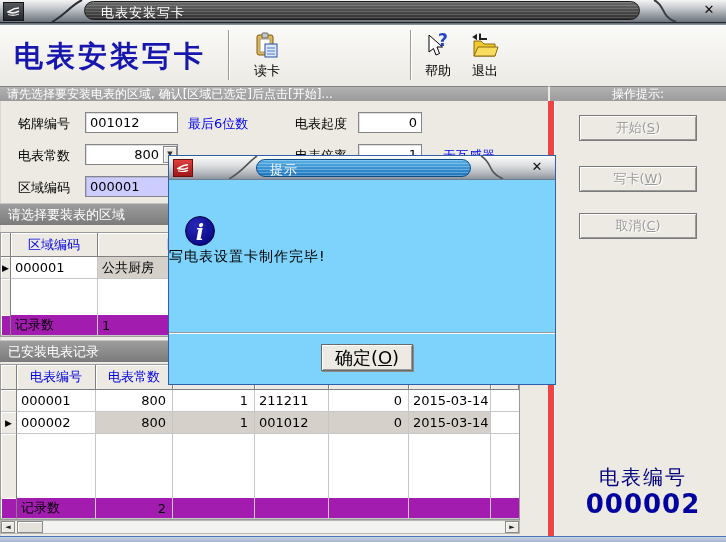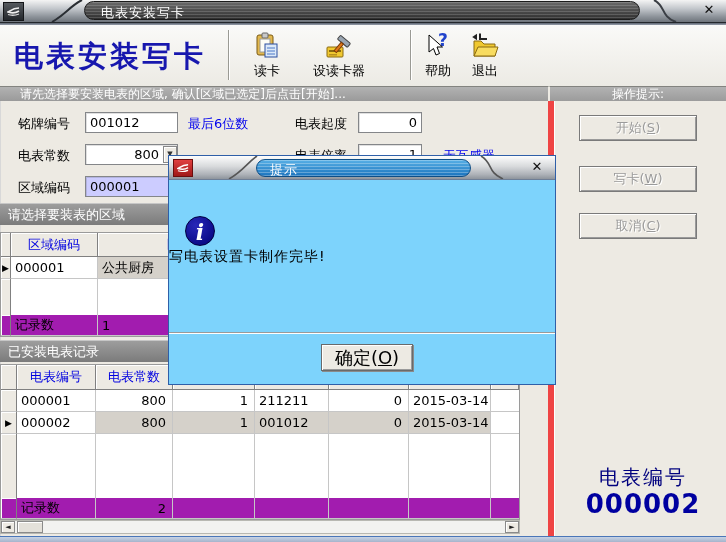--- a/index.html
+++ b/index.html
@@ -30,21 +30,21 @@
     background:linear-gradient(180deg,#FAFAF8,#ECEAE4);border-bottom:1px solid #B6B6B0;}
   .app-title{position:absolute;left:14px;top:12px;font-size:29px;font-weight:bold;
     color:#1717AE;letter-spacing:3px;font-family:"DejaVu Serif","DejaVu Sans",serif;}
   .tsep{position:absolute;top:5px;width:0;height:50px;border-left:1px solid #9A9A94;border-right:1px solid #FFF;}
   .tool{position:absolute;top:5px;text-align:center;cursor:default;}
   .tool .ticon{height:30px;display:flex;align-items:flex-end;justify-content:center;}
   .tool .tlabel{font-size:13px;color:#000;margin-top:2px;white-space:nowrap;}
   
   .statusbar{position:absolute;left:0;top:86px;width:548px;height:15px;
     background:linear-gradient(180deg,#B2B2B2,#9A9A9A);border-top:1px solid #83837F;
-    color:#FFF;font-size:12px;line-height:15px;padding-left:20px;box-sizing:border-box;white-space:nowrap;overflow:hidden;}
+    color:#FFF;font-size:12px;line-height:15px;padding-left:7px;box-sizing:border-box;white-space:nowrap;overflow:hidden;}
   .ops-header{position:absolute;left:550px;top:86px;width:176px;height:15px;
     background:linear-gradient(180deg,#B2B2B2,#9A9A9A);border-top:1px solid #83837F;
     color:#FFF;font-size:12px;line-height:15px;text-align:center;}
   
   .flabel{position:absolute;font-size:13px;color:#000;white-space:nowrap;}
   .finput{position:absolute;height:21px;background:#FFF;border:1px solid #848689;
     box-shadow:inset 1px 1px 0 rgba(0,0,0,.12);box-sizing:border-box;
     font-size:13px;line-height:19px;padding:0 4px;color:#000;}
   .finput.num{text-align:right;}
   .fhint{position:absolute;font-size:13px;color:#0000EE;white-space:nowrap;}
@@ -165,34 +165,20 @@
           <rect x="4" y="3" width="16" height="20" rx="2" fill="#E2B84E" stroke="#7A5A14"></rect>
           <rect x="9" y="1" width="6" height="5" rx="1" fill="#C8C8C8" stroke="#666"></rect>
           <rect x="7" y="7" width="10" height="13" fill="#FDFDF5" stroke="#999"></rect>
           <rect x="12" y="12" width="12" height="13" fill="#DCE9F8" stroke="#2B4FA0"></rect>
           <path d="M14 16h8M14 19h8M14 22h8" stroke="#4A78C8" stroke-width="1"></path>
         </svg>
       </div>
       <div class="tlabel">读卡</div>
     </div>
 
-    <div class="tool" style="left:300px;width:78px">
-      <div class="ticon">
-        <svg width="30" height="28" viewBox="0 0 30 28">
-          <rect x="3" y="15" width="16" height="10" rx="1" fill="#F0C830" stroke="#8A6A10"></rect>
-          <rect x="5" y="18" width="12" height="2" fill="#8A6A10"></rect>
-          <rect x="5" y="22" width="8" height="1.5" fill="#B89020"></rect>
-          <g transform="rotate(40 20 10)">
-            <rect x="13" y="7" width="13" height="5" rx="1" fill="#9AA6B2" stroke="#444"></rect>
-            <rect x="18" y="12" width="3" height="11" fill="#E07818" stroke="#7A3A08"></rect>
-          </g>
-        </svg>
-      </div>
-      <div class="tlabel">设读卡器</div>
-    </div>
 
     <div class="tool" style="left:415px;width:46px">
       <div class="ticon">
         <svg width="28" height="28" viewBox="0 0 28 28">
           <text x="14" y="14" font-size="17" font-weight="bold" fill="#2244CC" font-family="DejaVu Sans">?</text>
           <path d="M5 3 L5 20 L9.5 16.5 L12 23 L15.5 21.5 L13 15 L18.5 15 Z" fill="#FFF" stroke="#000"></path>
         </svg>
       </div>
       <div class="tlabel">帮助</div>
     </div>

